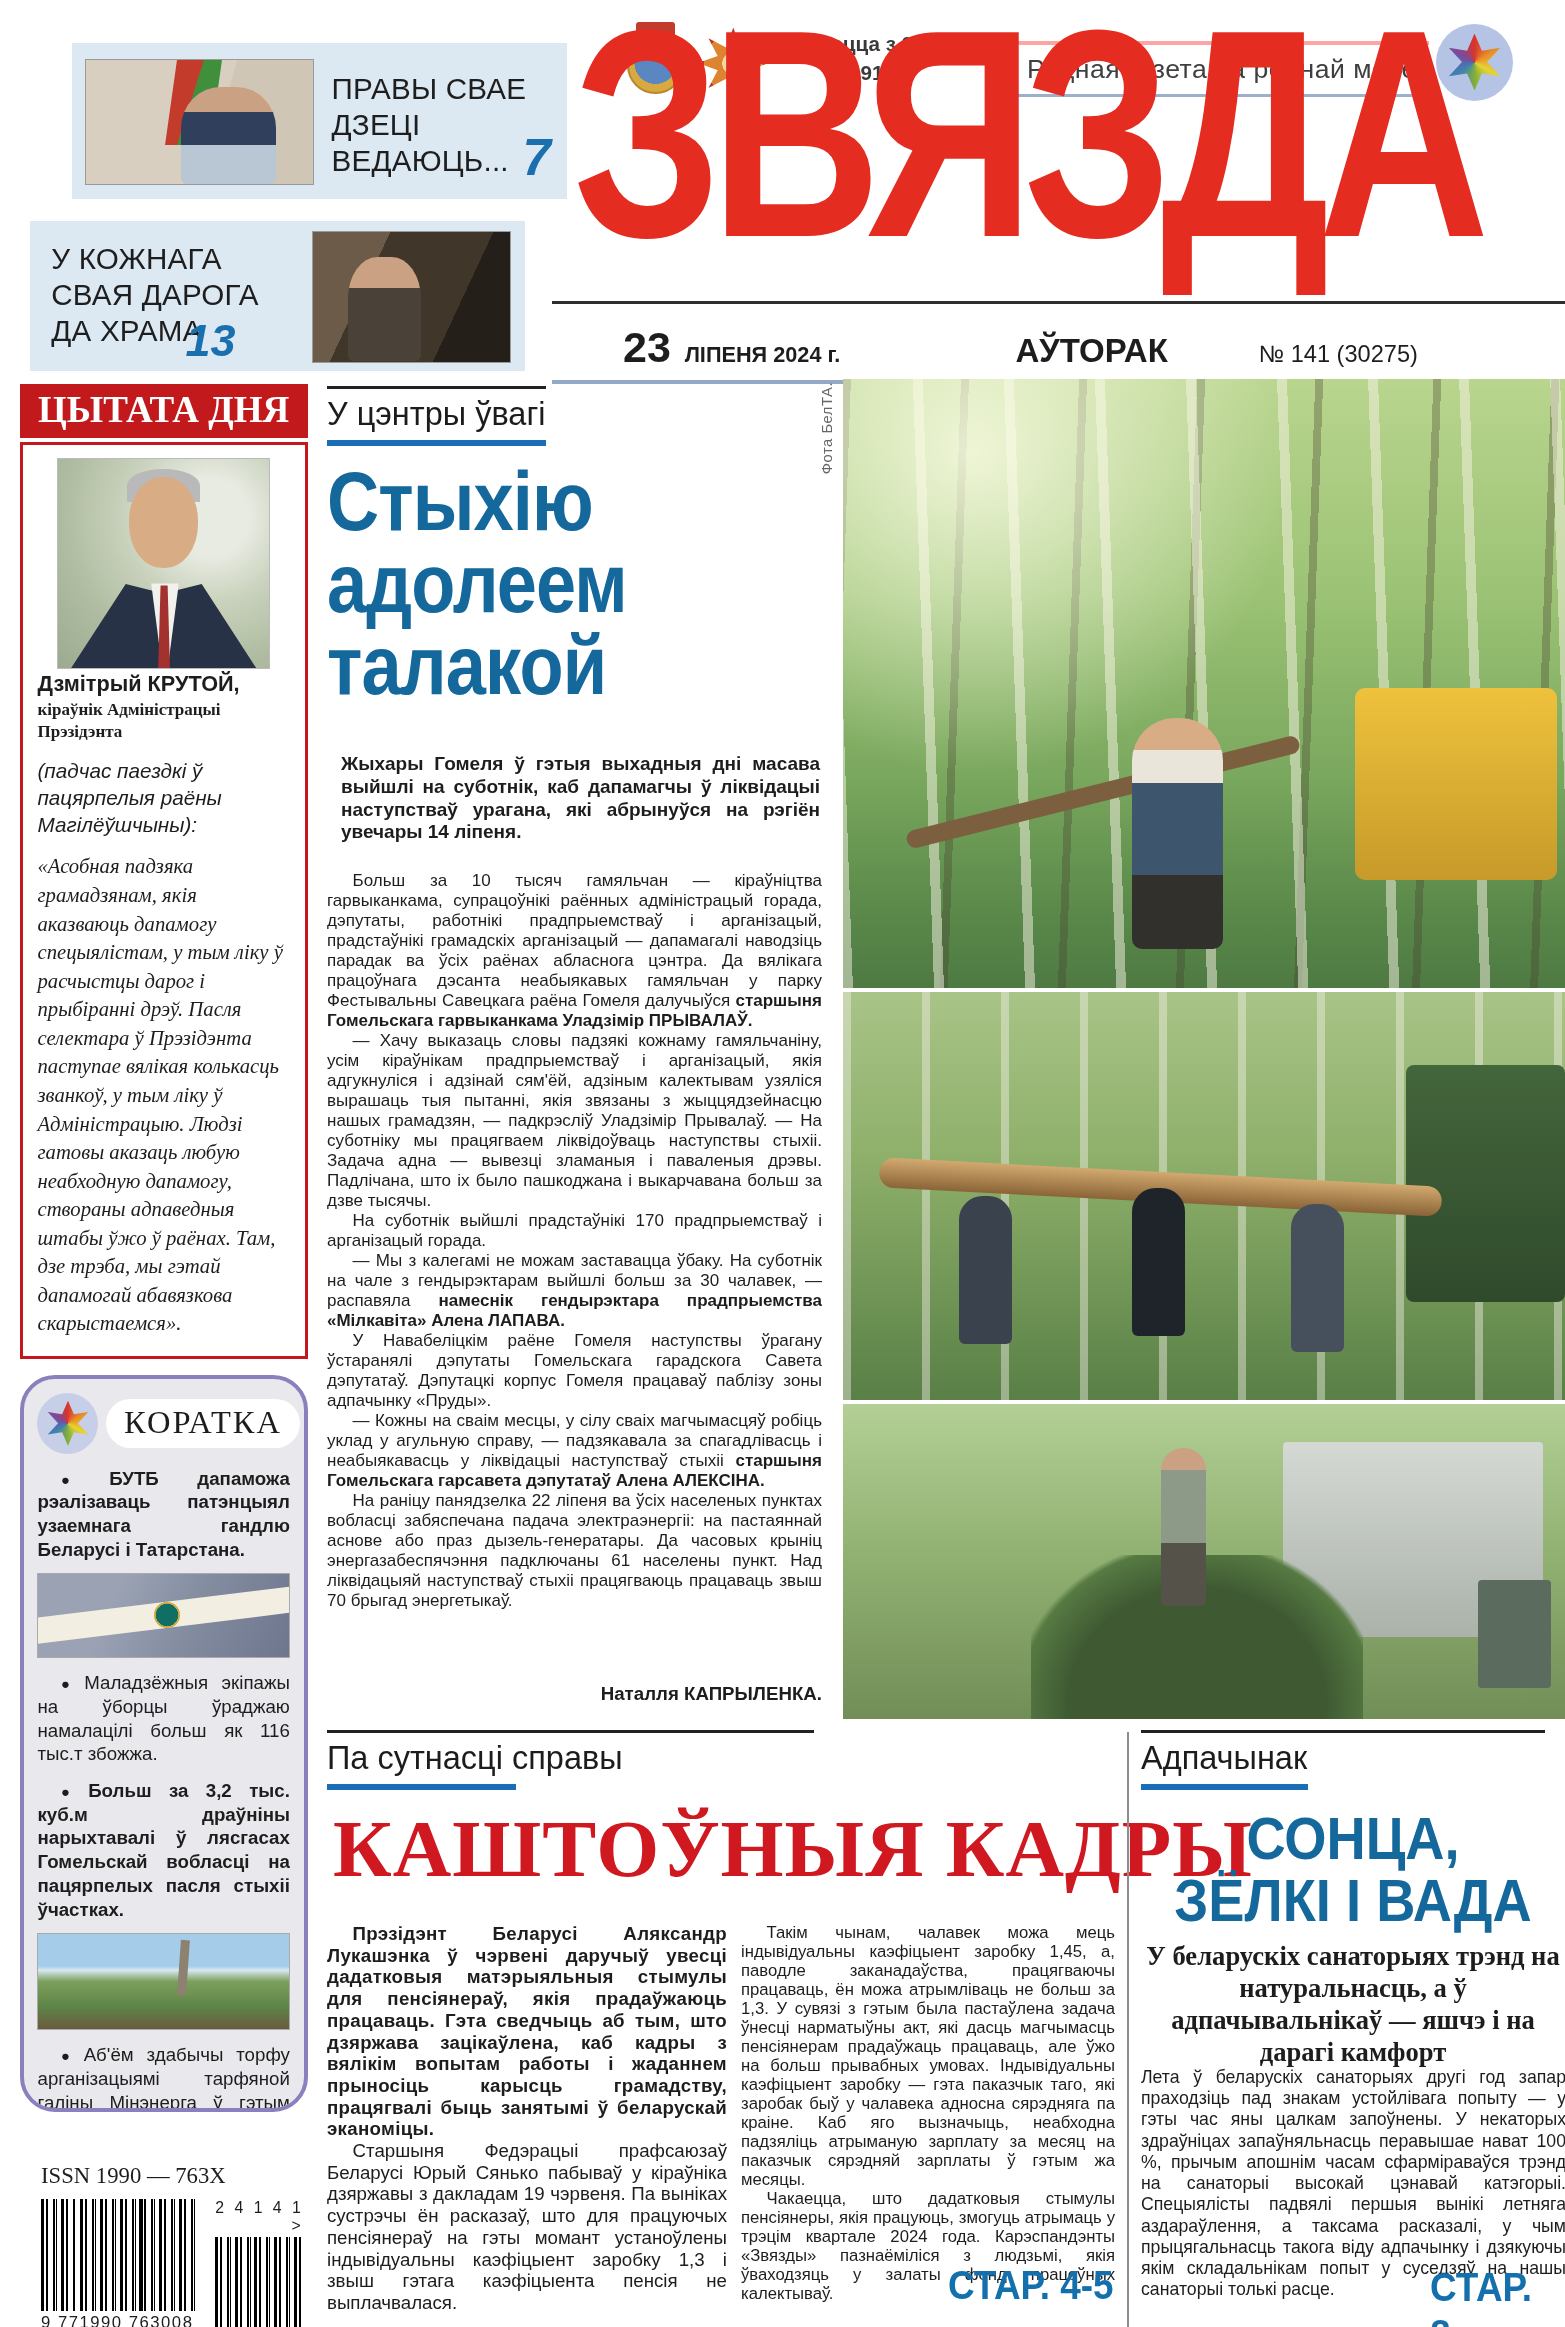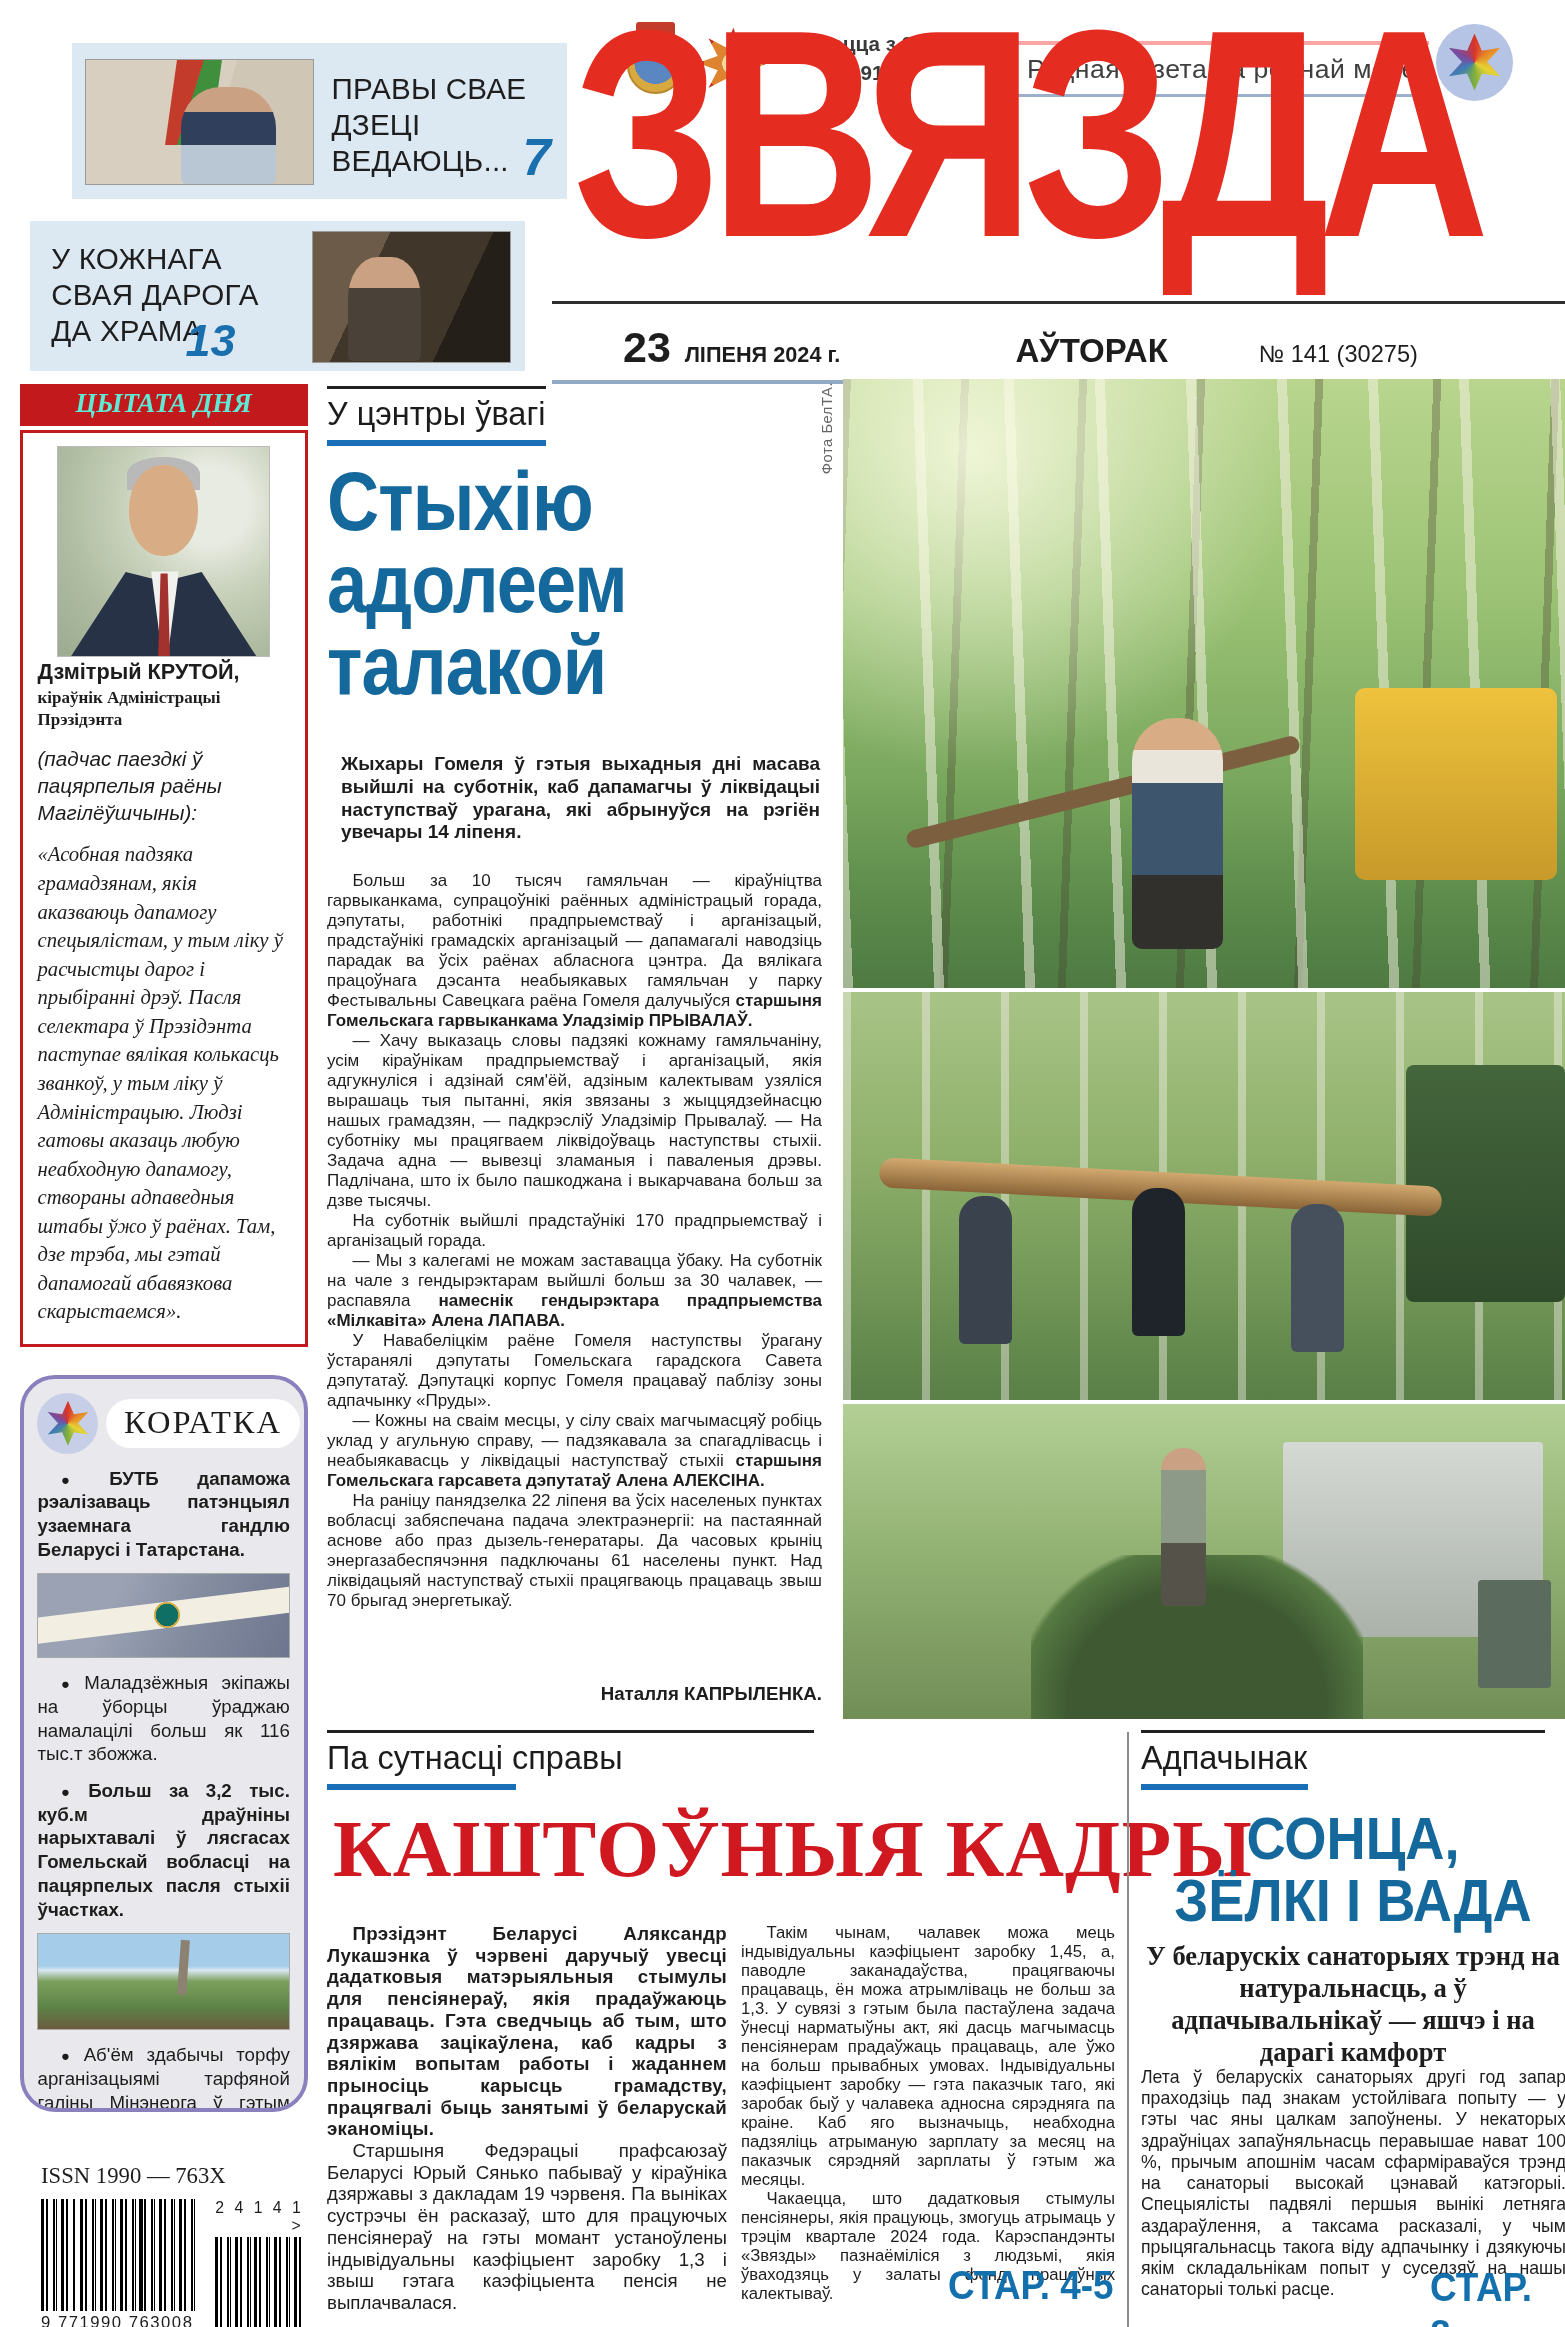--- a/index.html
+++ b/index.html
@@ -50,22 +50,22 @@
   .logo{left:573px;top:45px;font-size:296px;font-weight:700;color:#e52c21;letter-spacing:-13.8px;
     line-height:1;transform:translateY(-59px) scaleX(.8);transform-origin:left top;white-space:nowrap;}
   .dateline{left:552px;top:301px;width:1014px;border-top:3.9px solid #2e2e2e;border-bottom:4.9px solid #92a9c6;
     padding:4.9px 0 7.9px;display:flex;align-items:baseline;}
   .d-day{margin-left:71px;font-size:43px;font-weight:700;}
   .d-month{margin-left:13.8px;font-size:21.7px;font-weight:700;margin-top:33px;}
   .d-week{margin-left:175px;font-size:33px;font-weight:700;}
   .d-issue{margin-left:91px;font-size:23.6px;}
   
   .q-box{left:19.7px;top:384px;width:288px;}
-  .q-head{background:#c21a1c;color:#5eead4;font-family:"Liberation Serif",serif;font-style:italic;
-    font-weight:700;font-size:27px;text-align:center;padding:3.9px 0 6.9px;}
+  .q-head{background:#c21a1c;color:#ffffff;font-family:"Liberation Serif",serif;
+    font-weight:700;font-size:37px;text-align:center;padding:3.9px 0 6.9px;}
   .q-body{border:3.9px solid #c21a1c;margin-top:3.9px;padding:13.8px 14.8px 17.7px;}
   .portrait{width:211px;height:209px;margin:0 auto;position:relative;overflow:hidden;border:1px solid #bbb;
     background:radial-gradient(circle at 72% 28%,#e8ebe2 0 18%,#c9d2bc 40%,#aebba0 70%,#9cab90 100%);}
   .p-head{position:absolute;left:71px;top:17.7px;width:69px;height:91px;border-radius:48%;
     background:#d8ac84;}
   .p-hair{position:absolute;left:69px;top:9.9px;width:73px;height:33px;border-radius:50% 50% 0 0;background:#b9b9b9;}
   .p-suit{position:absolute;left:0;bottom:0;width:100%;height:46%;
     clip-path:polygon(6% 100%,32% 12%,50% 22%,68% 12%,94% 100%);background:#273246;}
   .p-shirt{position:absolute;left:93px;bottom:0;width:27.6px;height:85px;background:#f1f1ee;
     clip-path:polygon(0 0,100% 0,60% 100%,40% 100%);}

